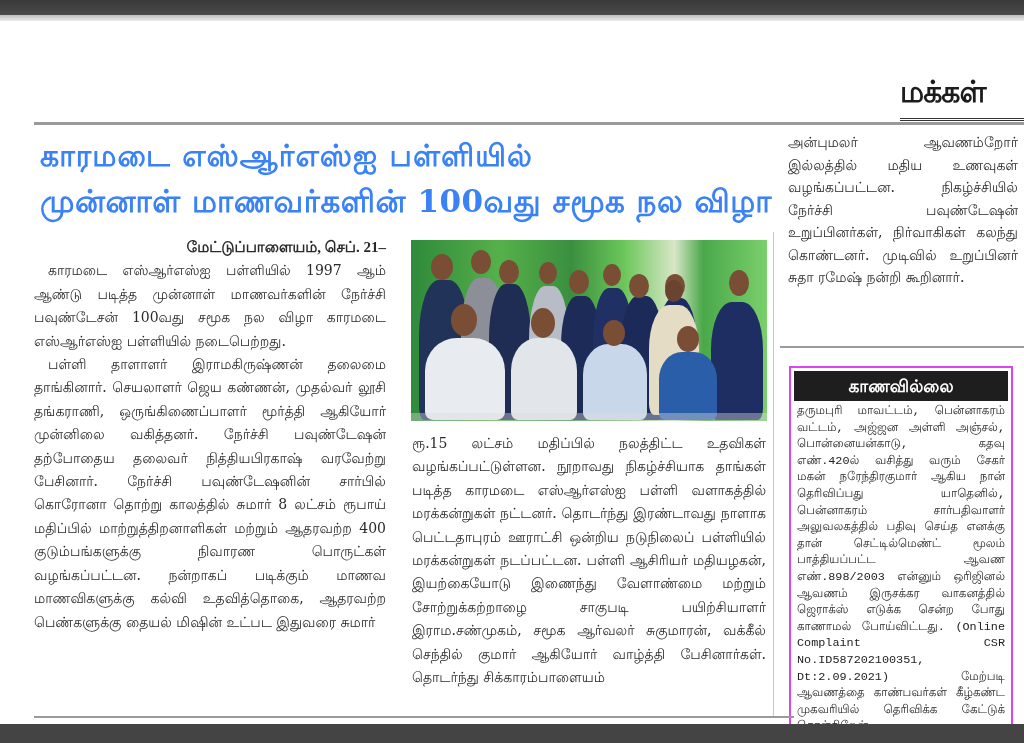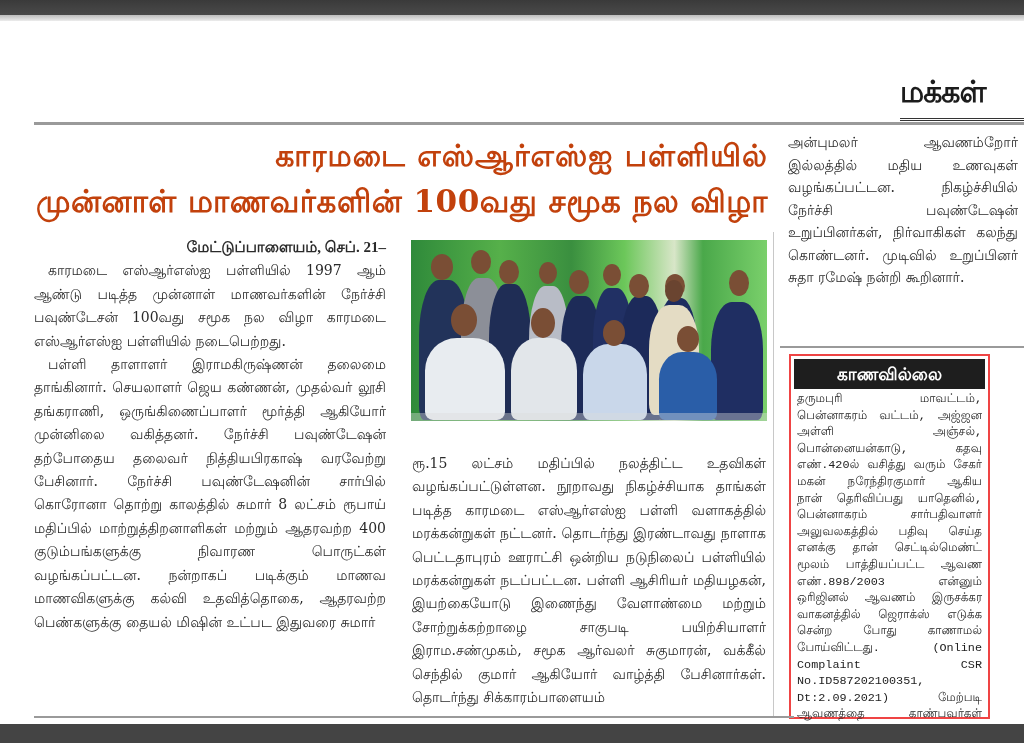--- a/index.html
+++ b/index.html
@@ -27,55 +27,55 @@
     font-size:30px; letter-spacing:-1px; color:#1c1c1c;
     white-space:nowrap; overflow:hidden; width:124px;
     border-bottom:3px double #333;
     line-height:40px;
   }
   .rule-top {
     position:absolute; left:34px; top:122px; width:990px; height:3px;
     background:#9a9a9a;
   }
   .headline {
-    position:absolute; left:28px; top:134px; width:740px;
-    text-align:right; font-weight:bold; color:#c2410c;
+    position:absolute; left:40px; top:134px; width:740px;
+    text-align:left; font-weight:bold; color:#3b82f6;
     font-family:"DejaVu Serif", serif;
   }
   .headline .line1 { font-size:30px; line-height:44px; letter-spacing:1px; }
   .headline .line2 { font-size:31px; line-height:46px; letter-spacing:0.5px; }
 
   .col {
     position:absolute;
     font-family:"DejaVu Serif", serif;
     font-size:14px; line-height:23.4px; color:#2a2a2a;
     text-align:justify;
   }
   .col p { margin:0; text-indent:14px; }
   .col1 { left:34px; top:236px; width:352px; }
   .dateline { display:block; text-align:right; font-weight:bold; font-size:15px; text-indent:0; font-family:Liberation Serif, serif; }
-  .col2 { left:412px; top:432px; width:354px;margin-top:20px; }
+  .col2 { left:412px; top:432px; width:354px; }
   .col3 { left:788px; top:131px; width:230px; font-size:14px; line-height:22.5px; }
 
   .photo {
     position:absolute; left:411px; top:240px; width:356px; height:181px;
     overflow:hidden;
     background:linear-gradient(90deg,#2f8a3a 0%,#56b04a 25%,#3a8f3f 45%,#6cc75a 60%,#d8e6c8 74%,#4aa84a 82%,#7ad06b 100%);
   }
   .photo .floor { position:absolute; left:0; bottom:0; width:100%; height:30px; background:#8a8a7a; }
   .person { position:absolute; border-radius:40% 40% 10% 10%; }
   .head { position:absolute; border-radius:50%; background:#7a4e35; }
 
   .col-rule-v { position:absolute; left:773px; top:232px; width:1px; height:484px; background:#c8c8c8; }
   .rule-bottom { position:absolute; left:34px; top:716px; width:760px; height:2px; background:#9a9a9a; }
   .rule-right { position:absolute; left:780px; top:346px; width:244px; height:2px; background:#9a9a9a; }
 
   .ad-box {
-    position:absolute; left:789px; top:354px; width:201px; height:365px;
-    border:2px solid #ef4444; background:#fff; box-sizing:border-box;
+    position:absolute; left:789px; top:366px; width:224px; height:365px;
+    border:2px solid #d946ef; background:#fff; box-sizing:border-box;
   }
   .ad-title {
     background:#1e1e1e; color:#fff; text-align:center; font-weight:bold;
     font-size:17px; height:30px; line-height:30px; margin:3px 3px 0 3px;
     font-family:"DejaVu Sans", sans-serif;
   }
   .ad-body {
     padding:2px 6px 0 6px; font-family:Liberation Mono, monospace;
     font-size:11.8px; line-height:16.6px; text-align:justify; color:#222;
   }

